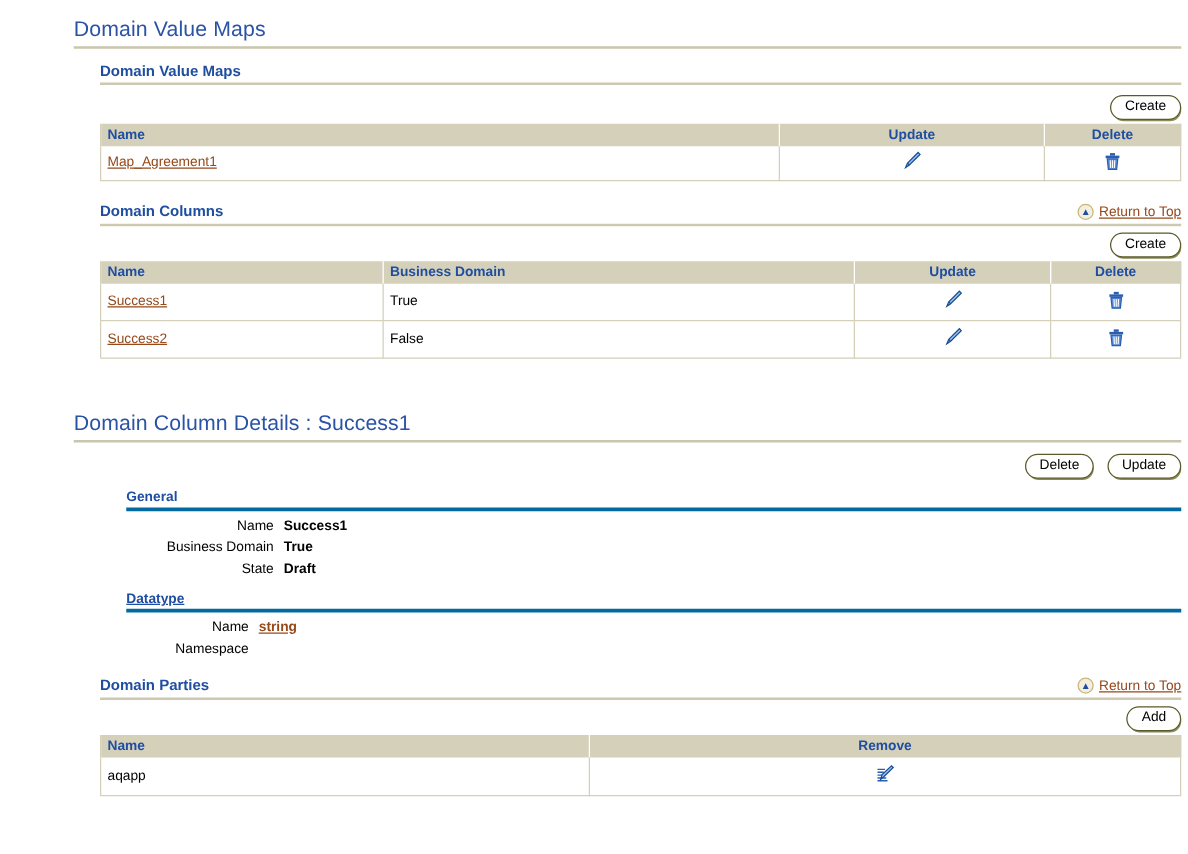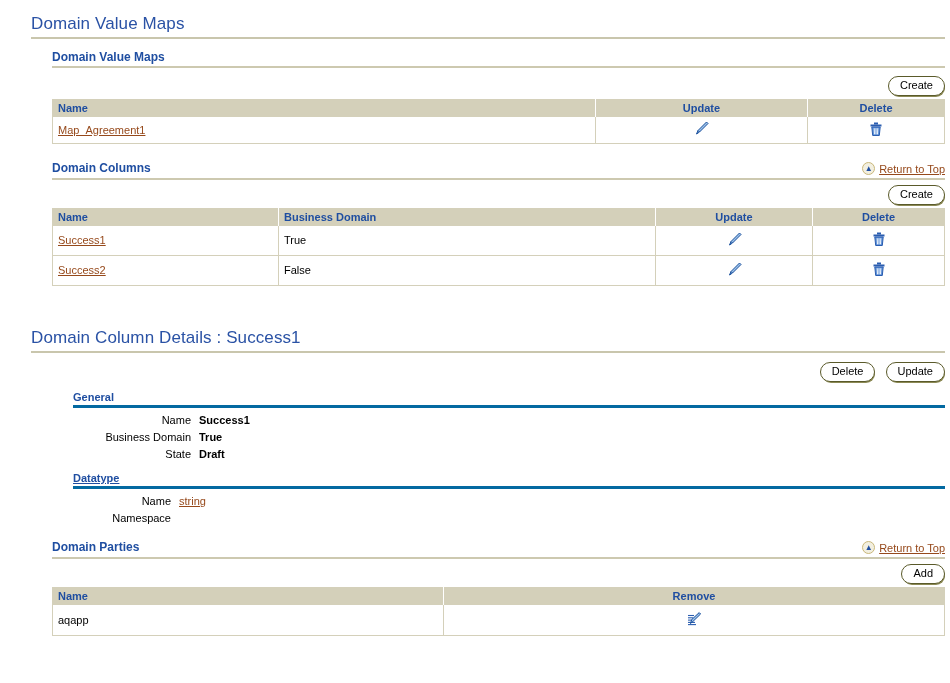--- a/index.html
+++ b/index.html
@@ -118,21 +118,21 @@
     vertical-align: top;
     line-height: 15px;
   }
   .kv td.k {
     text-align: right;
     padding-right: 8px;
     color: #000;
     white-space: nowrap;
   }
   .kv td.v { font-weight: bold; }
-  .kv td.v-plain { font-weight: normal; }
+  .kv td.v-plain { font-weight: bold; }
 
   
   .rtt {
     display: inline-flex;
     align-items: center;
     gap: 4px;
     font-size: 11px;
     white-space: nowrap;
   }
   .rtt-ico {
@@ -145,21 +145,21 @@
     background: #f2efe0;
     color: #1f4ea1;
     font-size: 8px;
     font-weight: bold;
   }
 
   
   .icon-svg { display: inline-block; vertical-align: middle; }
 
   
-  .wrap { padding: 14px 5px 16px 31px; }
+  .wrap { padding: 14px 5px 16px 31px; margin-left: 28px; }
   .indent1 { margin-left: 21px; }
   .indent2 { margin-left: 21px; }
 </style>
 </head>
 <body>
 
 <div class="wrap">
 
   <div class="page-title rule-title">Domain Value Maps</div>
 

